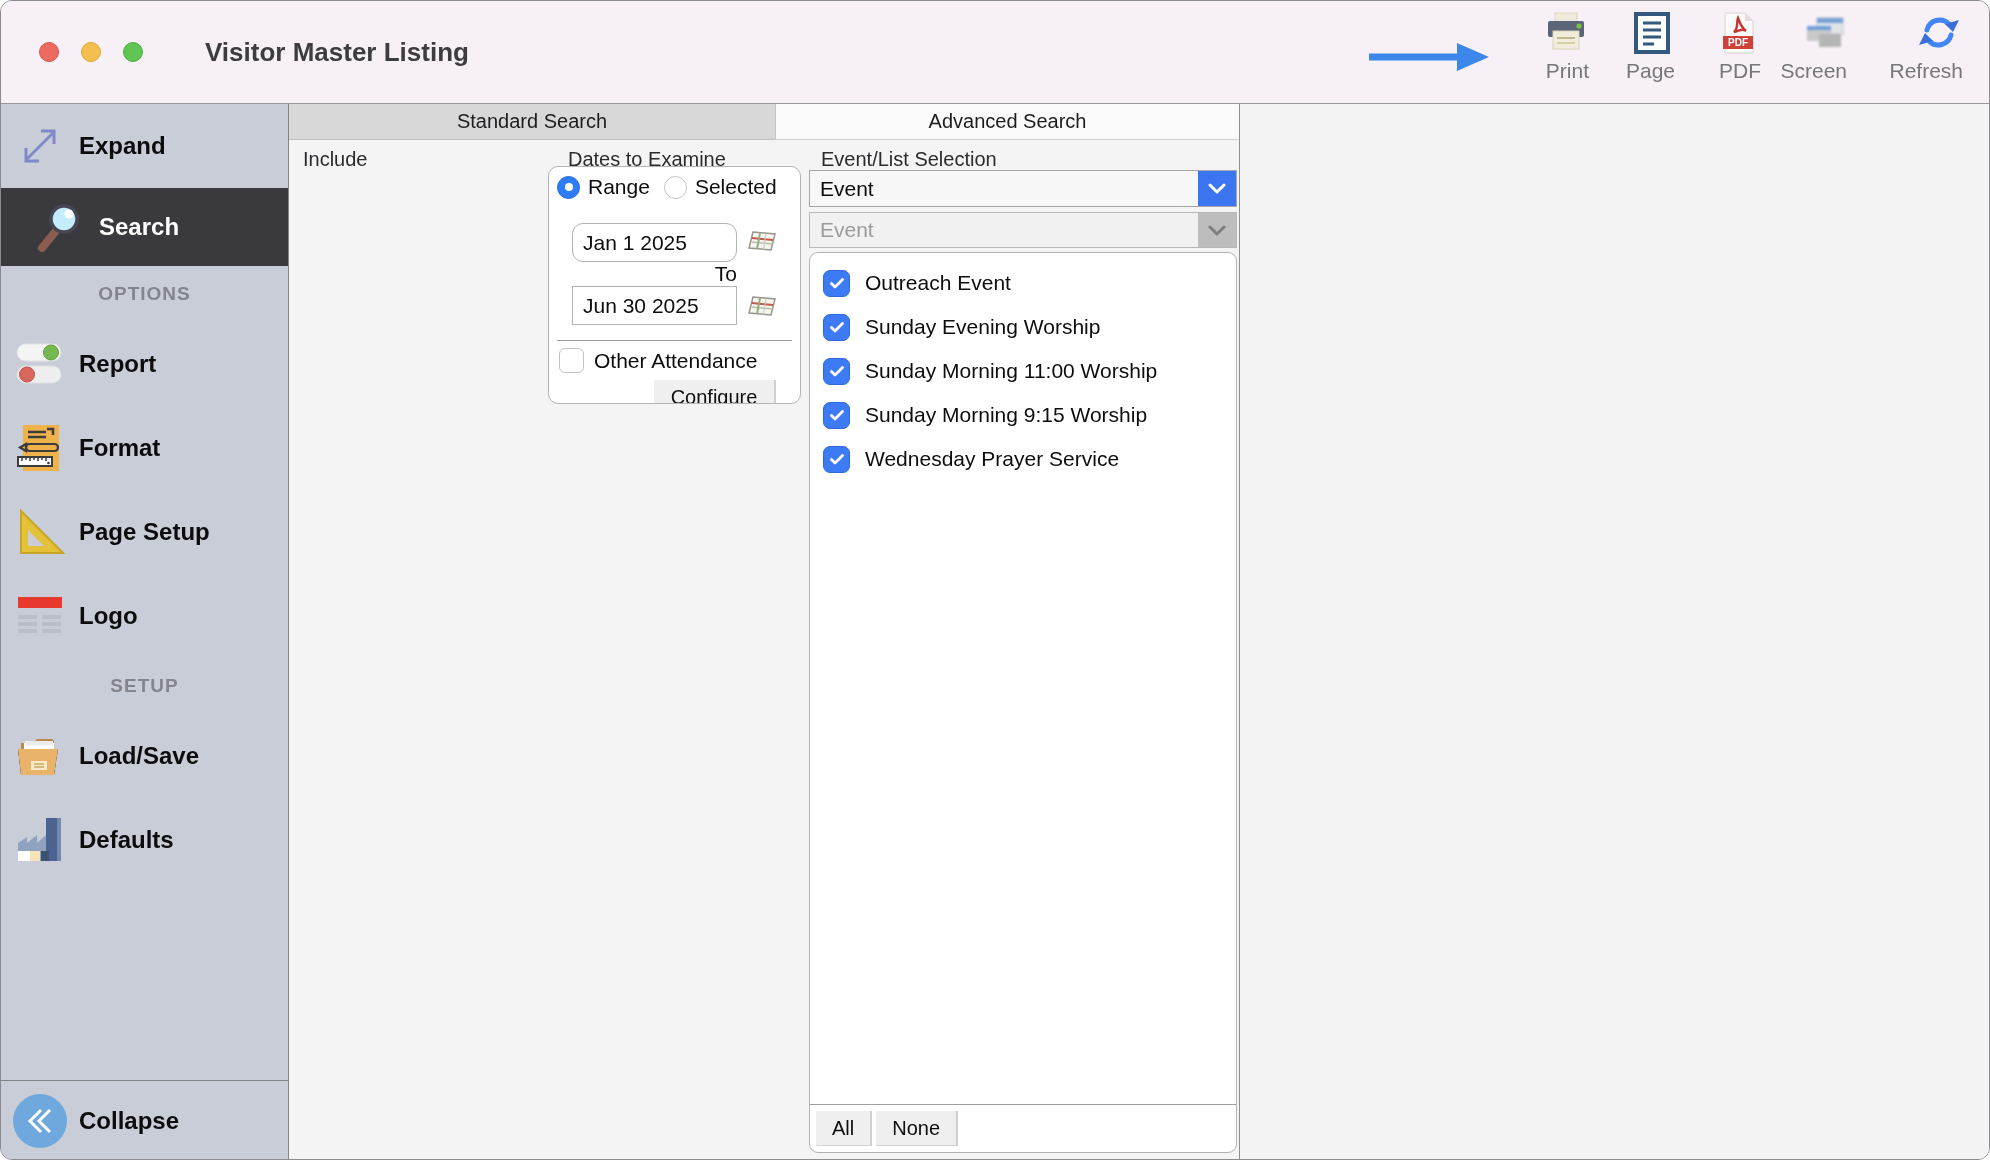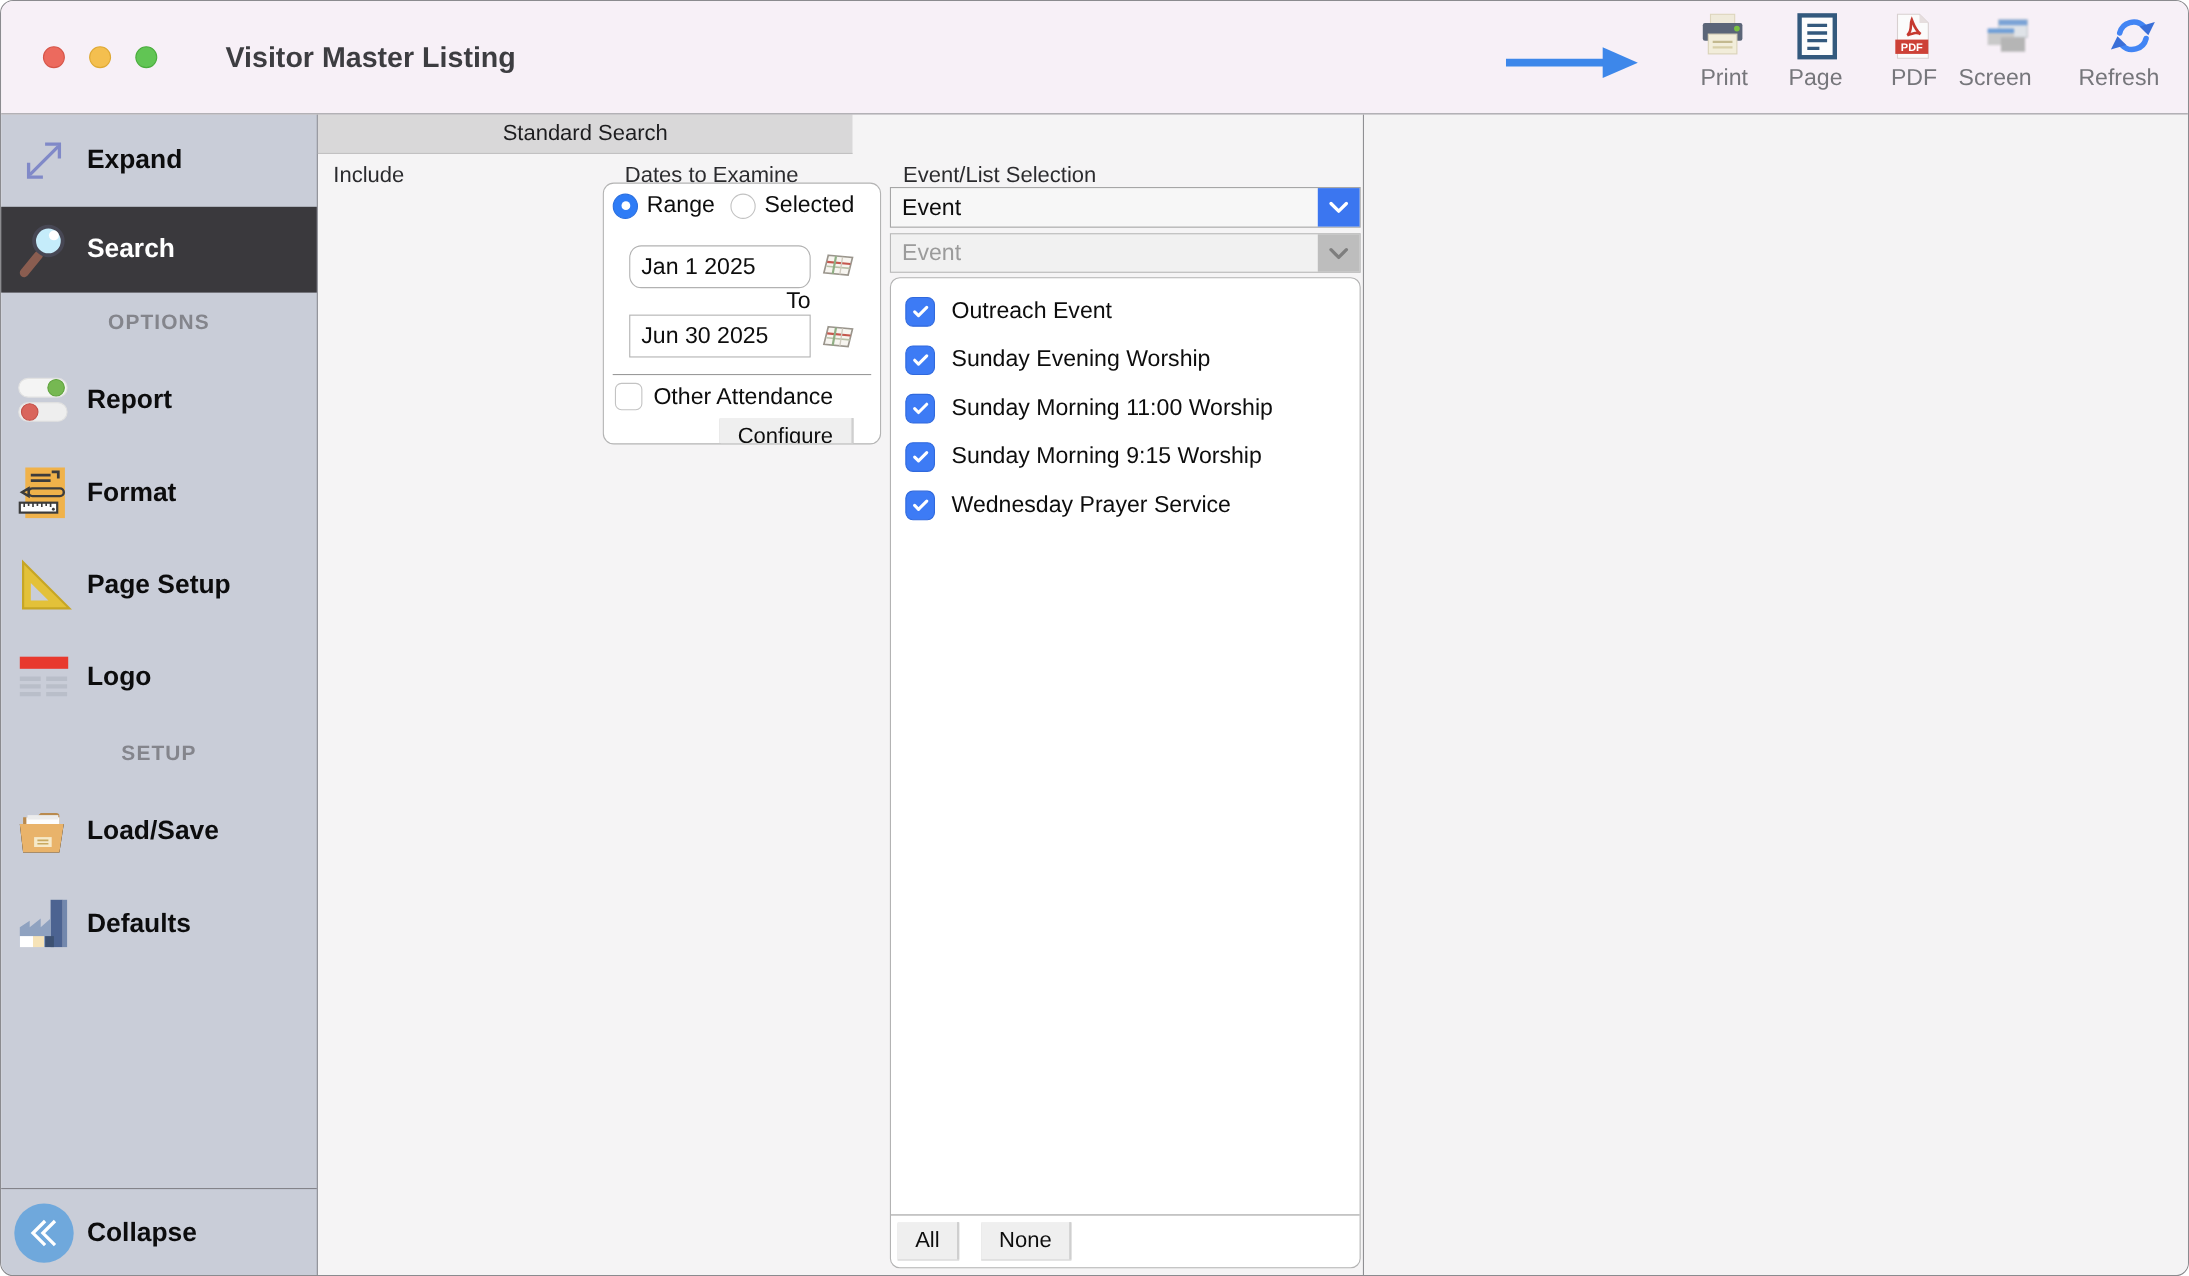--- a/index.html
+++ b/index.html
@@ -30,21 +30,21 @@
   
   .main { display:flex; height:1056px; }
 
   
   .sidebar { width:288px; background:#c9cdd8; border-right:1px solid #83838a;
              display:flex; flex-direction:column; flex:none; }
   .side-item { display:flex; align-items:center; height:84px; }
   .side-item .icon-cell { width:78px; display:flex; justify-content:center; flex:none; }
   .side-item .s-label { font-size:24px; font-weight:700; color:#0c0c0d; }
   .side-item.expand { height:84px; }
-  .side-item.search { height:78px; background:#3a393d; }
+  .side-item.search { height:78px; background:#3a393d;padding-left:20px; }
   .side-item.search .s-label { color:#ffffff; }
   .side-header { height:56px; display:flex; align-items:center; justify-content:center;
                  font-size:19px; font-weight:700; letter-spacing:1px; color:#84858c; }
   .side-spacer { flex:1; }
   .side-item.collapse { height:80px; border-top:1px solid #83838a; }
 
   
   .middle { width:950px; flex:none; display:flex; flex-direction:column; background:#f5f4f5; }
   .tabbar { display:flex; height:36px; flex:none; }
   .tab { display:flex; align-items:center; justify-content:center; font-size:20px; color:#1d1d1f; }
@@ -96,21 +96,21 @@
   .dd-2 .dd-btn { background:#bdbdbd; }
 
   .list-box { position:absolute; left:520px; top:112px; width:428px; height:901px;
               background:#ffffff; border:1px solid #b3b3b3; border-radius:9px; }
   .ev-rows { position:absolute; left:0; right:0; top:8px; }
   .ev-row { display:flex; align-items:center; height:44px; padding-left:13px; }
   .cb { width:27px; height:27px; border-radius:7px; background:#3d7bf5; border:1px solid #3069dd;
         display:flex; align-items:center; justify-content:center; flex:none; }
   .ev-label { font-size:21px; color:#0d0d0d; margin-left:15px; }
   .list-divider { position:absolute; left:0; right:0; bottom:47px; border-top:1px solid #9e9e9e; }
-  .allnone { position:absolute; left:6px; bottom:7px; display:flex; gap:20px; }
+  .allnone { position:absolute; left:6px; bottom:7px; display:flex; gap:4px; }
   .an-btn { height:34px; padding:0 16px; }
 
   
   .rightpane { flex:1; background:#f4f3f4; border-left:1px solid #8f8f93; }
 </style>
 </head>
 <body>
 
 <div class="window">
 
@@ -322,20 +322,21 @@
             <polyline points="39,18 28,29 39,40" fill="none" stroke="#ffffff" stroke-width="3"></polyline>
           </svg>
         </span>
         <span class="s-label">Collapse</span>
       </div>
     </div>
 
     <div class="middle">
       <div class="tabbar">
         <div class="tab standard">Standard Search</div>
+        <div class="tab advanced">Advanced Search</div>
       </div>
 
       <div class="content">
 
         <div class="sec-label lbl-include">Include</div>
         <div class="sec-label lbl-dates">Dates to Examine</div>
         <div class="sec-label lbl-events">Event/List Selection</div>
 
 
         <div class="box dates-box">

